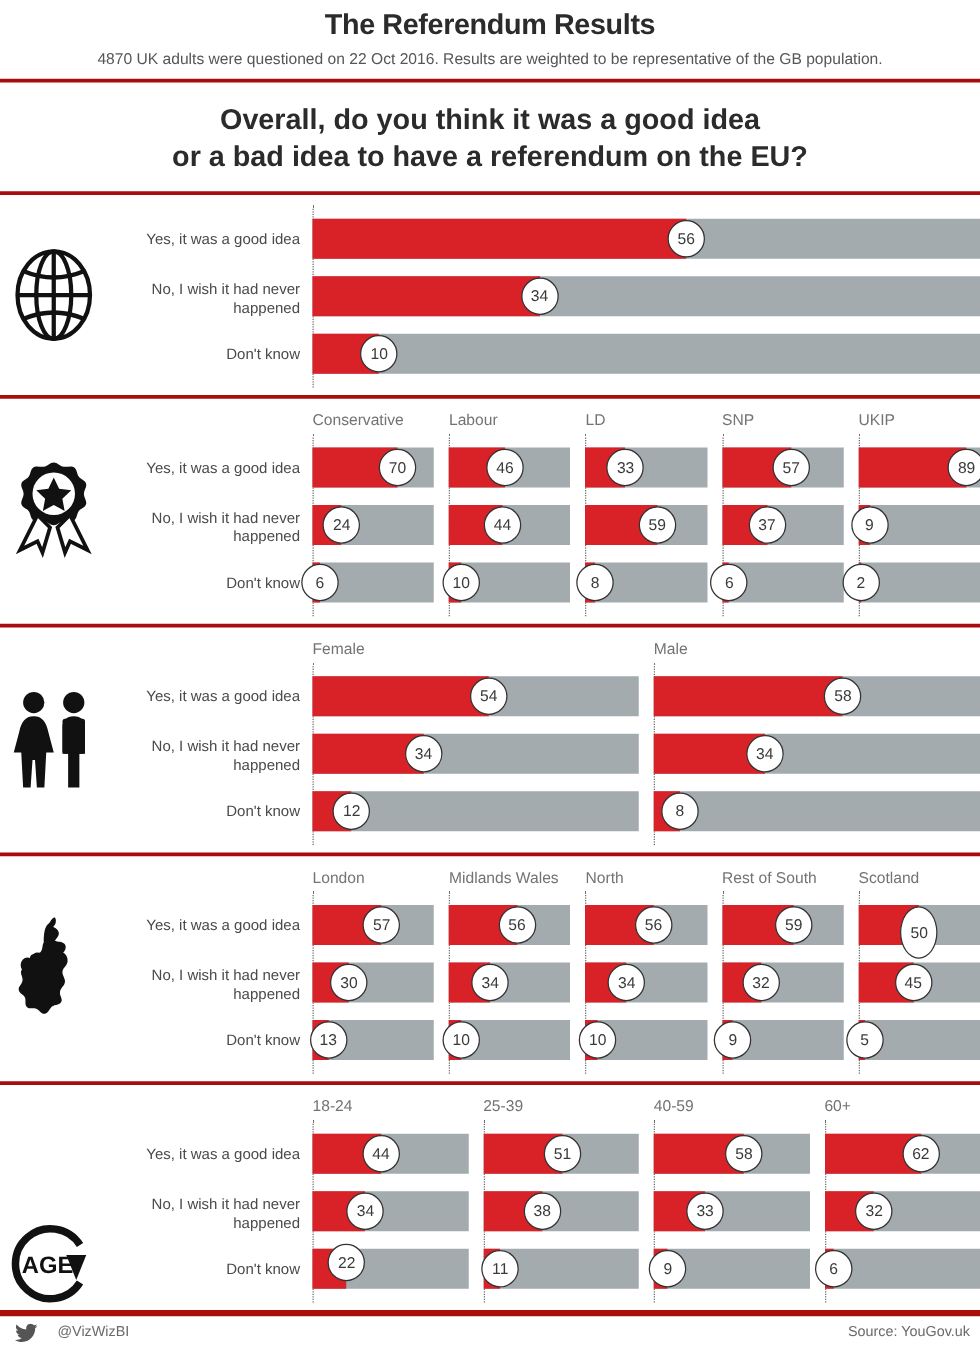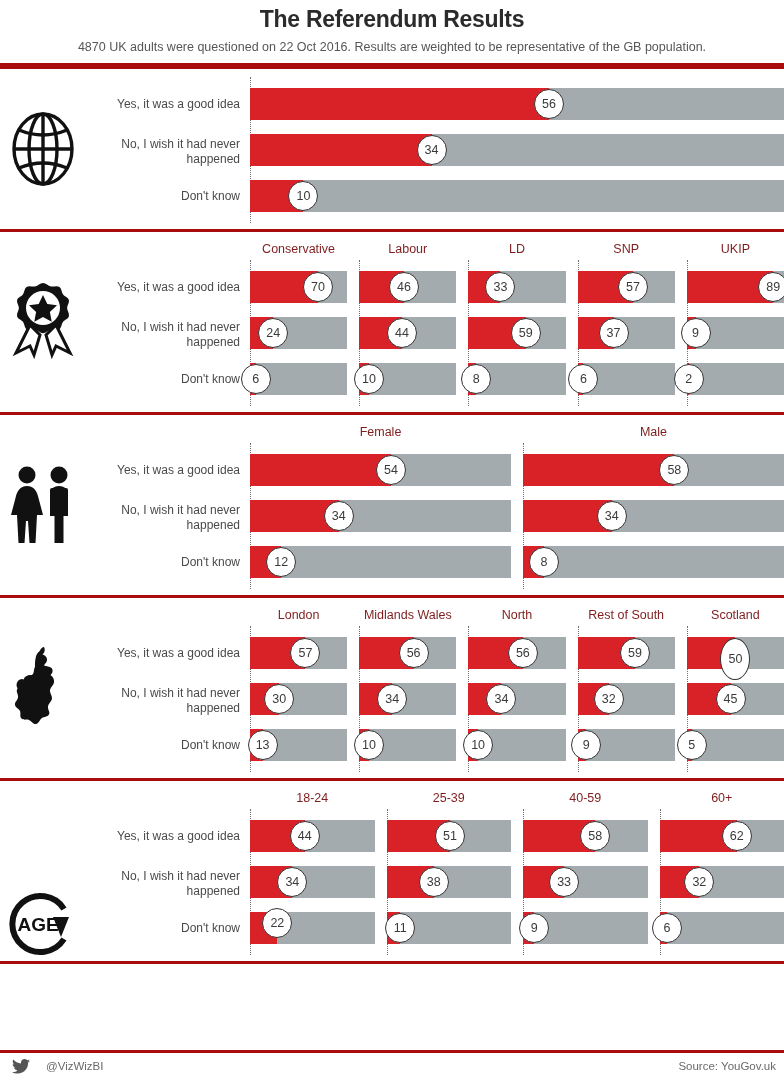--- a/index.html
+++ b/index.html
@@ -49,23 +49,22 @@
     position: absolute;
     left: 0; top: 0;
     width: 86px;
     display: flex; align-items: center; justify-content: center;
   }
   .icon-cell svg { display: block; }
 
   .col-heads { position: relative; height: 22px; }
   .col-head {
     position: absolute;
-    text-align: center;
     font-size: 12.5px;
-    color: #7f1d1d;
+    color: #737373;
     top: 2px;
     white-space: nowrap;
   }
   .row-label {
     position: absolute;
     left: 90px;
     width: 150px;
     text-align: right;
     font-size: 12px;
     color: #4a4a4a;
@@ -124,20 +123,24 @@
 </style>
 </head>
 <body>
 
 <div class="page">
 
   <div>
     <div class="title">The Referendum Results</div>
     <div class="subtitle">4870 UK adults were questioned on 22 Oct 2016. Results are weighted to be representative of the GB population.</div>
     <div class="rule" style="margin-top:9px;"></div>
+    <div class="question">
+      <div>Overall, do you think it was a good idea</div>
+      <div>or a bad idea to have a referendum on the EU?</div>
+    </div>
     <div class="rule"></div>
   </div>
 
   <div id="panels">
       <div class="section">
         <div class="sec-body" style="height:160px;">
           <div class="icon-cell" style="height:160px;">
             <svg width="64" height="76" viewBox="0 0 64 76">
               <g fill="none" stroke="#111" stroke-width="3.4">
       <ellipse cx="32" cy="38" rx="29" ry="35"></ellipse>

